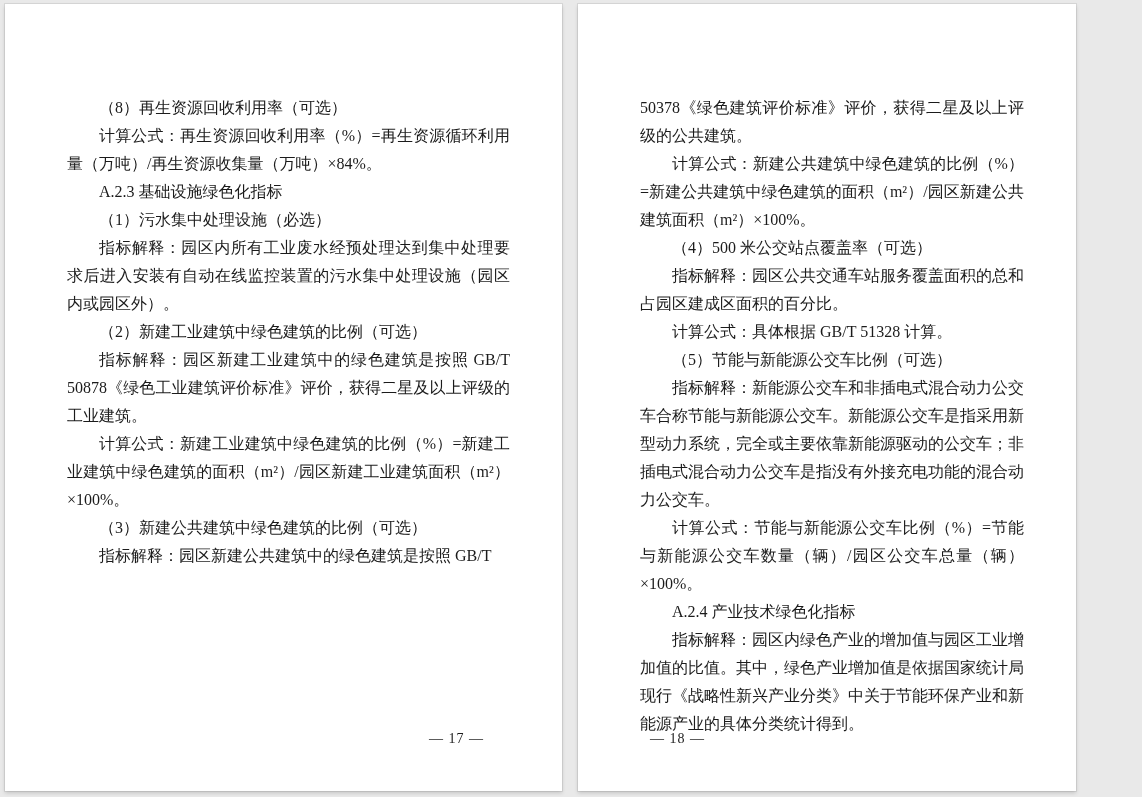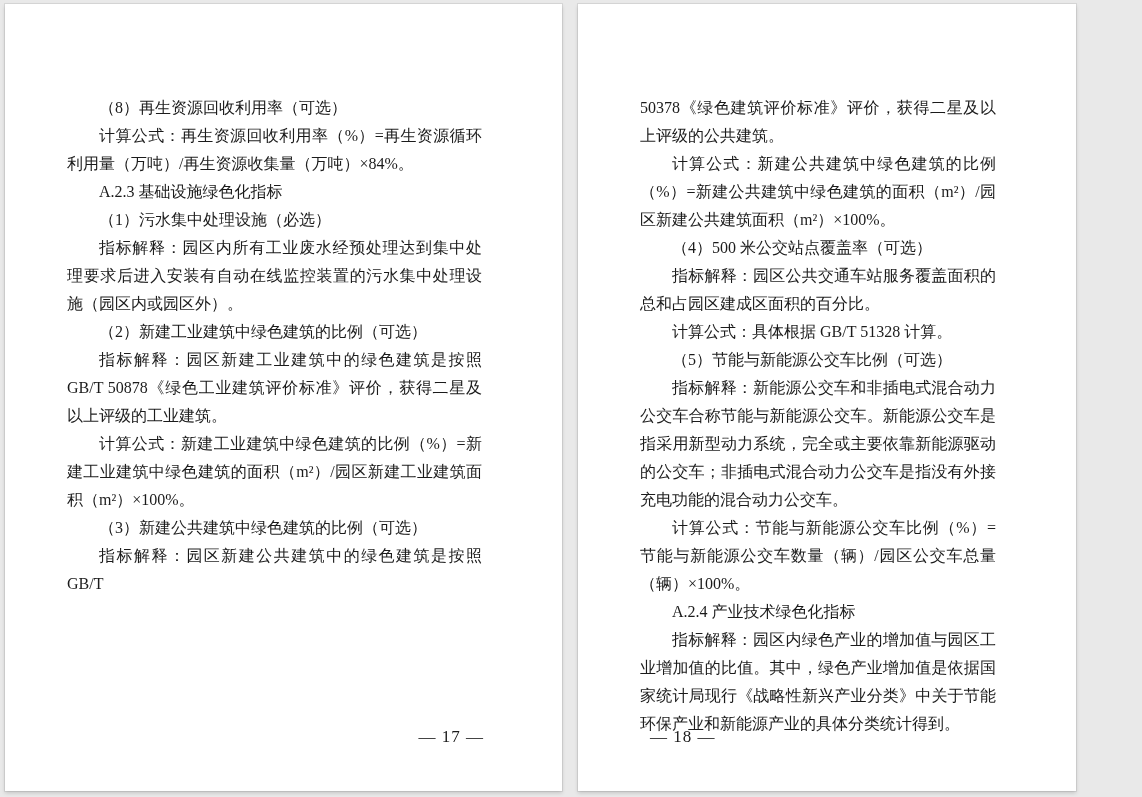--- a/index.html
+++ b/index.html
@@ -17,32 +17,32 @@
   .viewer{position:relative;width:1142px;height:797px;}
   .page{
     position:absolute;top:4px;height:787px;
     background:var(--page);
     box-shadow:0 0 0 1px rgba(0,0,0,0.07), 0 2px 4px rgba(0,0,0,0.16);
     box-sizing:border-box;
   }
   .page-left{left:5px;width:557px;}
   .page-right{left:578px;width:498px;}
   .page-body{
-    padding:90px 80px 0 62px;
+    padding:90px 52px 0 62px;
     color:var(--text);
     font-size:16px;
     line-height:28px;
     text-align:justify;
     text-justify:inter-character;
   }
   .page-body p{margin:0;padding:0;text-indent:2em;}
   .page-body p.cont{text-indent:0;}
   .page-number{
     position:absolute;bottom:44px;
-    font-size:17px;color:var(--text);
+    font-size:14px;color:var(--text);
     letter-spacing:1px;white-space:nowrap;
   }
   .pn-left{right:78px;}
   .pn-right{left:72px;text-align:center;}
 </style>
 </head>
 <body>
 
 <div class="viewer">
 

